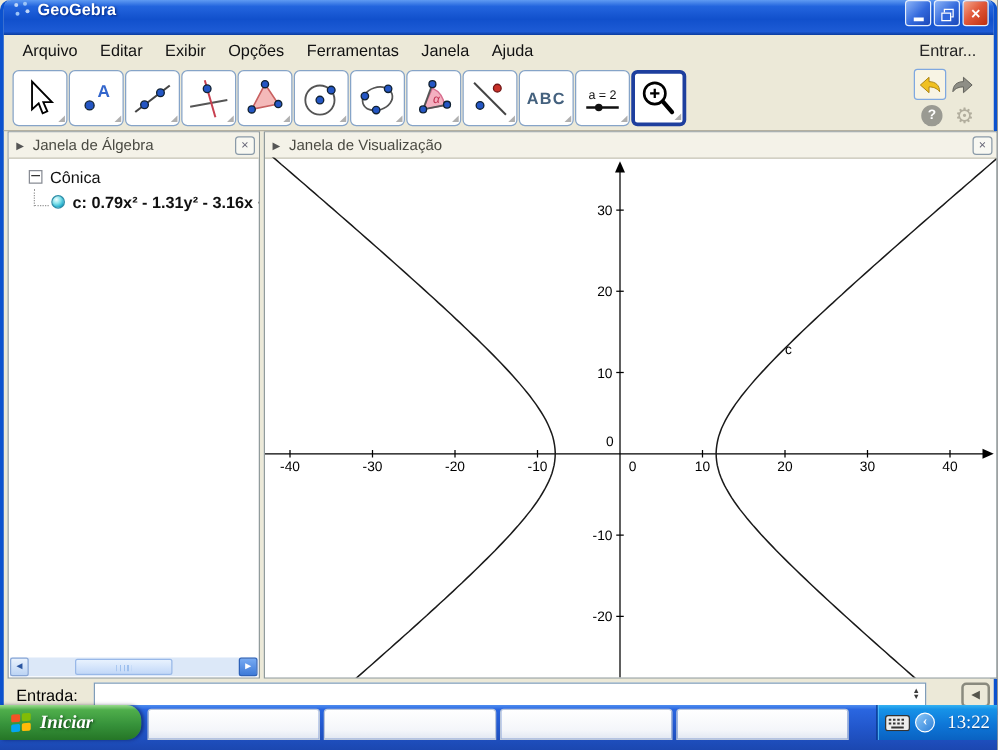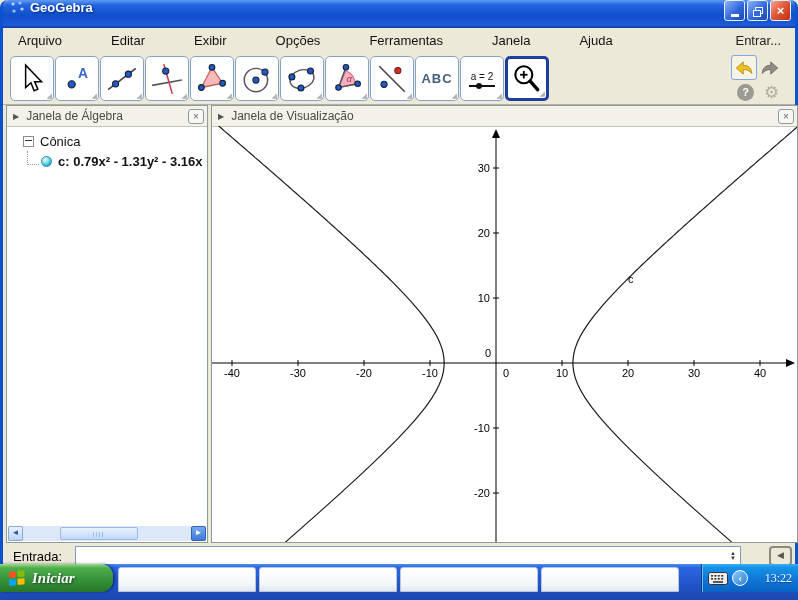--- a/index.html
+++ b/index.html
@@ -112,21 +112,21 @@
                text-shadow:1px 1px 2px #15491A;}
   .task-btn{position:absolute;top:3px;height:25px;width:138px;border-radius:3px 3px 0 0;box-sizing:border-box;
             background:linear-gradient(180deg,#FFFFFF 0%,#F4F6FA 70%,#E2E8F2 100%);border:1px solid #BAC6DA;}
   .tray{position:absolute;right:0;top:0;width:97px;height:28px;display:flex;align-items:center;
         padding-left:6px;box-sizing:border-box;border-left:1px solid #0A3A8C;
         box-shadow:inset 1px 0 0 #5CC0F8;
         background:linear-gradient(180deg,#35B2F2 0%,#1693E8 12%,#0E77D8 55%,#0A62C2 100%);}
   .chev{width:16px;height:16px;border-radius:50%;border:1.5px solid #fff;box-sizing:border-box;
         background:linear-gradient(135deg,#8CC8F8,#2E80D8);color:#fff;font-weight:bold;
         font-size:11px;line-height:12px;text-align:center;margin-left:4px;}
-  .clock{color:#fff;font-size:12px;margin-left:auto;margin-right:6px;text-shadow:0 1px 1px #084A90;}
+  .clock{color:#fff;font-size:15px;margin-left:auto;margin-right:6px;text-shadow:0 1px 1px #084A90;}
 </style>
 </head>
 <body>
 
 <div id="app">
   <div class="window">
 
     <div class="titlebar">
       <svg width="16" height="16" viewBox="0 0 16 16">
         <circle cx="4" cy="4" r="1.6" fill="#BFD6F8"></circle>
@@ -143,21 +143,21 @@
             <span class="b1"></span>
             <span class="b2"></span>
           </span>
       </div>
       <div class="tb-btn tb-close">
           <span>×</span>
         </div>
     </div>
 
     <div class="menubar">
-      <span style="display:flex;gap:31px;">
+      <span style="display:flex;">
           <span class="menu-item">Arquivo</span>
           <span class="menu-item">Editar</span>
           <span class="menu-item">Exibir</span>
           <span class="menu-item">Opções</span>
           <span class="menu-item">Ferramentas</span>
           <span class="menu-item">Janela</span>
           <span class="menu-item">Ajuda</span>
         </span>
       <span class="menu-right">Entrar...</span>
     </div>

